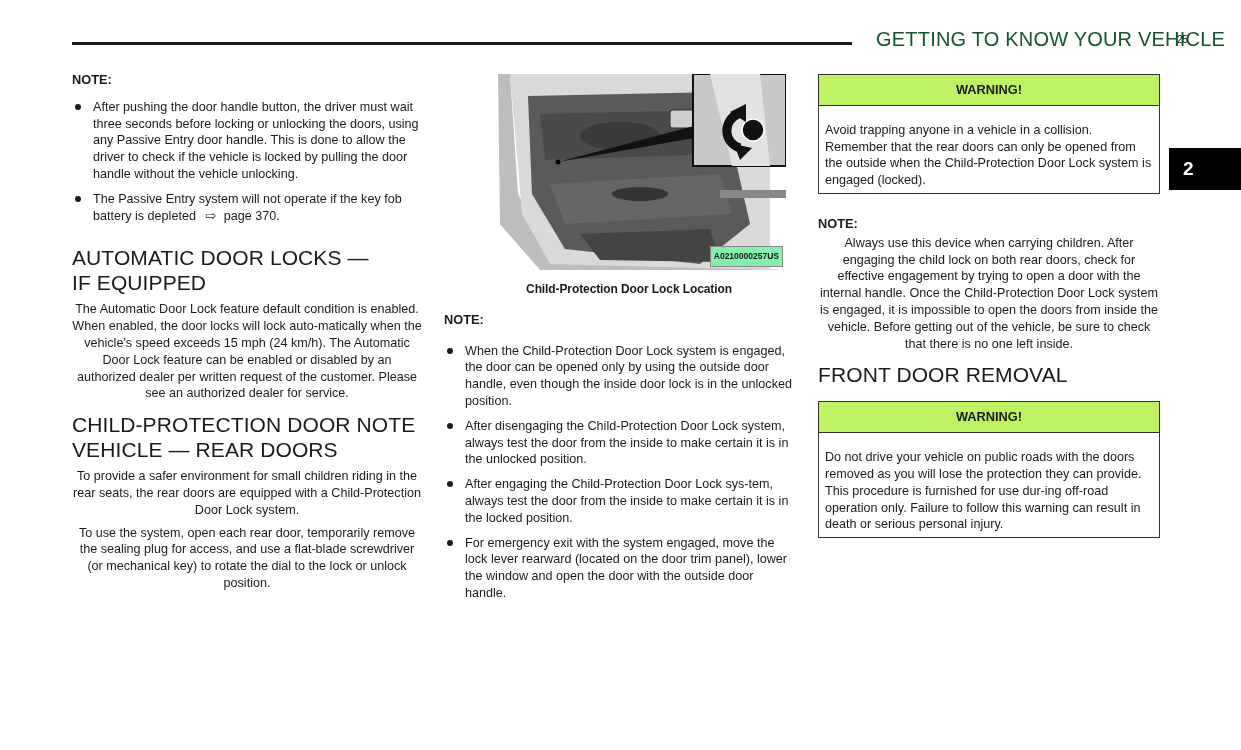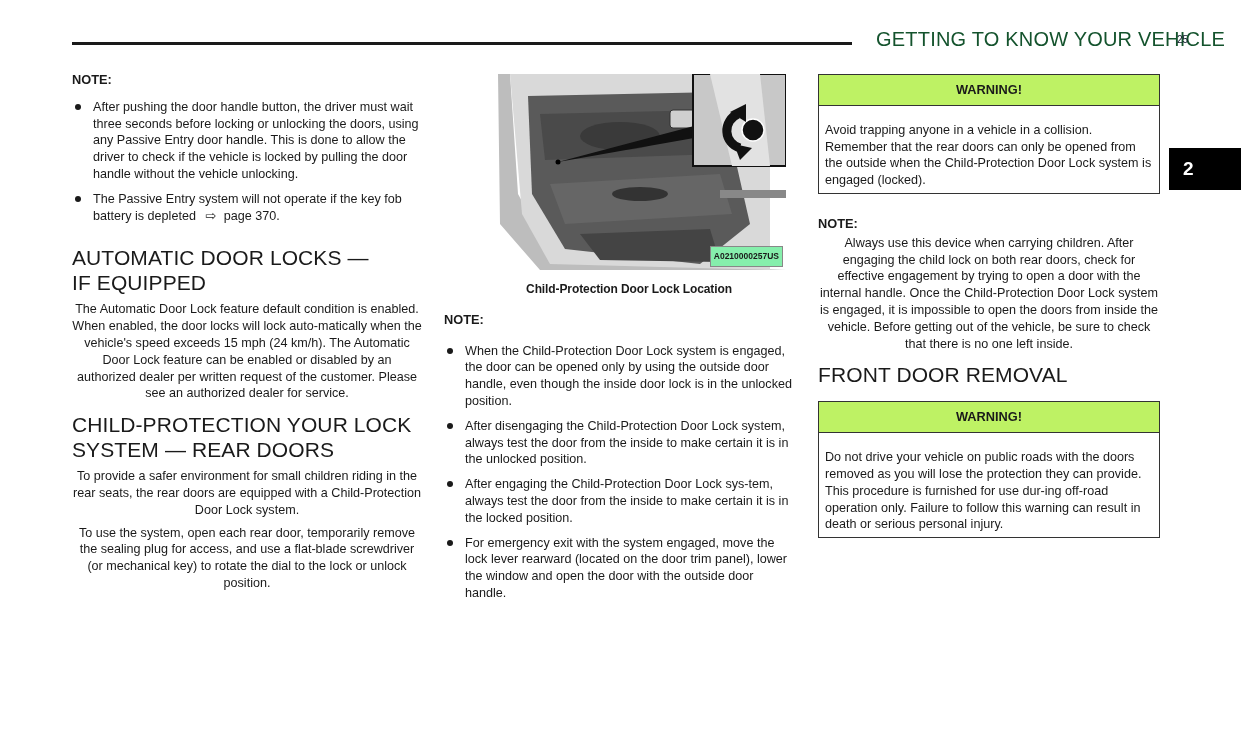--- a/index.html
+++ b/index.html
@@ -83,22 +83,22 @@
       <span class="arrow-ref">⇨</span>
       <span>page 370.</span>
     </li>
   </ul>
   <h2 class="section" style="margin-top:21px;">
     <span>AUTOMATIC DOOR LOCKS —</span><br>
     <span>IF EQUIPPED</span>
   </h2>
   <p class="body" style="margin-bottom:10px;">The Automatic Door Lock feature default condition is enabled. When enabled, the door locks will lock auto-matically when the vehicle's speed exceeds 15 mph (24 km/h). The Automatic Door Lock feature can be enabled or disabled by an authorized dealer per written request of the customer. Please see an authorized dealer for service.</p>
   <h2 class="section">
-    <span>CHILD-PROTECTION YOUR LOCK</span><br>
-    <span>SYSTEM — REAR DOORS</span>
+    <span>CHILD-PROTECTION DOOR NOTE</span><br>
+    <span>VEHICLE — REAR DOORS</span>
   </h2>
   <p class="body">To provide a safer environment for small children riding in the rear seats, the rear doors are equipped with a Child-Protection Door Lock system.</p>
   <p class="body">To use the system, open each rear door, temporarily remove the sealing plug for access, and use a flat-blade screwdriver (or mechanical key) to rotate the dial to the lock or unlock position.</p>
 </div>
 
 <div class="col col2">
   <div class="figure">
     <svg width="316" height="196" viewBox="0 0 316 196">
       <rect x="0" y="0" width="316" height="196" fill="#ffffff"></rect>
 

